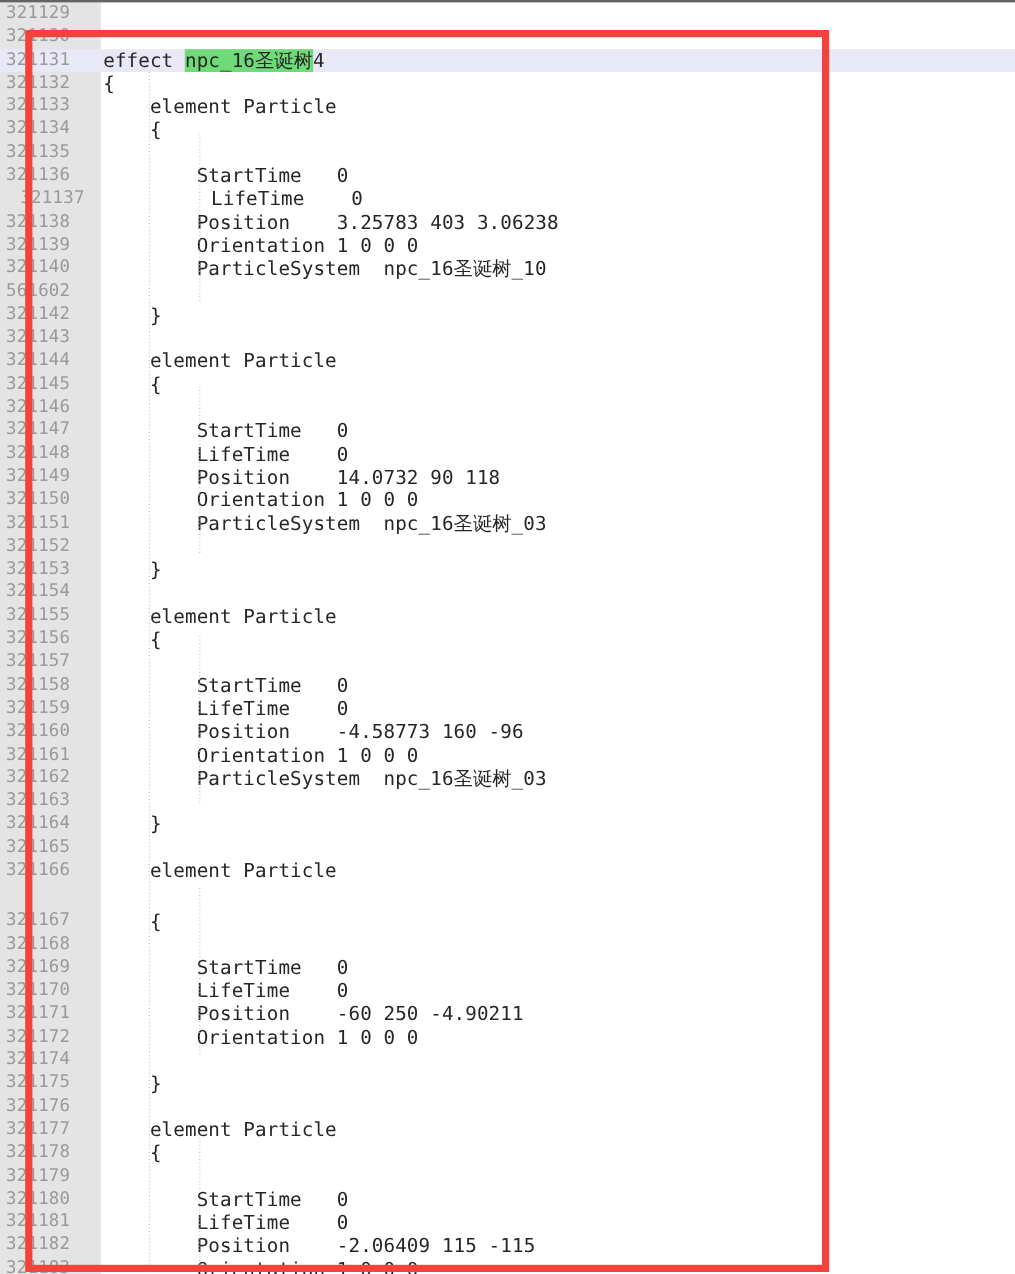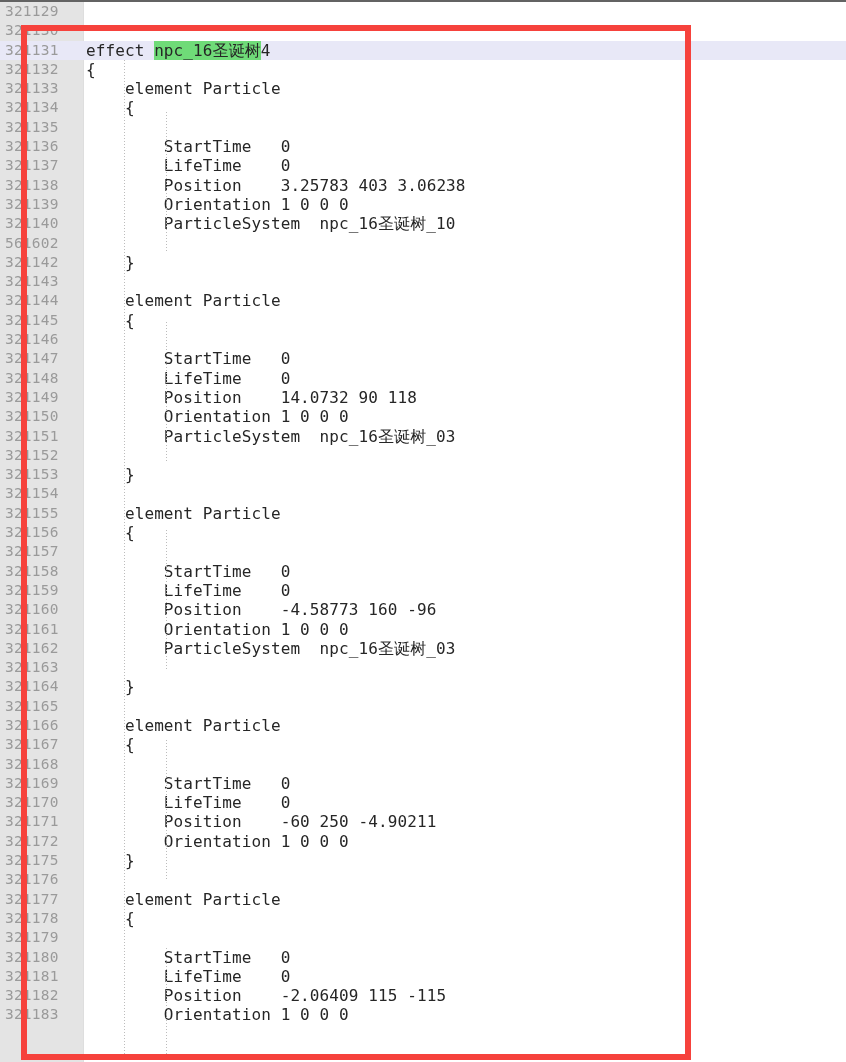--- a/index.html
+++ b/index.html
@@ -109,21 +109,21 @@
 
   <div class="code-surface" id="code-surface">
       <div class="code-line" style="height: 19.3px; line-height: 19.3px;"><span class="ln">321129</span><span class="src"></span></div>
       <div class="code-line" style="height: 19.3px; line-height: 19.3px;"><span class="ln">321130</span><span class="src"></span></div>
       <div class="code-line current" style="height: 19.3px; line-height: 19.3px;"><span class="ln">321131</span><span class="src"><span>effect </span><span class="hl-green">npc_16圣诞树</span><span>4</span></span></div>
       <div class="code-line" style="height: 19.3px; line-height: 19.3px;"><span class="ln">321132</span><span class="src">{</span></div>
       <div class="code-line" style="height: 19.3px; line-height: 19.3px;"><span class="ln">321133</span><span class="src">    element Particle</span></div>
       <div class="code-line" style="height: 19.3px; line-height: 19.3px;"><span class="ln">321134</span><span class="src">    {</span></div>
       <div class="code-line" style="height: 19.3px; line-height: 19.3px;"><span class="ln">321135</span><span class="src"></span></div>
       <div class="code-line" style="height: 19.3px; line-height: 19.3px; padding-left: 25px;"><span class="ln">321136</span><span class="src">        StartTime   0</span></div>
-      <div class="code-line" style="height: 19.3px; line-height: 19.3px;"><span class="ln">321137</span><span class="src">        LifeTime    0</span></div>
+      <div class="code-line" style="height: 19.3px; line-height: 19.3px; margin-left: 12px;"><span class="ln">321137</span><span class="src">        LifeTime    0</span></div>
       <div class="code-line" style="height: 19.3px; line-height: 19.3px;"><span class="ln">321138</span><span class="src">        Position    3.25783 403 3.06238</span></div>
       <div class="code-line" style="height: 19.3px; line-height: 19.3px;"><span class="ln">321139</span><span class="src">        Orientation 1 0 0 0</span></div>
       <div class="code-line" style="height: 19.3px; line-height: 19.3px;"><span class="ln">321140</span><span class="src">        ParticleSystem  npc_16圣诞树_10</span></div>
       <div class="code-line" style="height: 19.3px; line-height: 19.3px;"><span class="ln">561602</span><span class="src"></span></div>
       <div class="code-line" style="height: 19.3px; line-height: 19.3px;"><span class="ln">321142</span><span class="src">    }</span></div>
       <div class="code-line" style="height: 19.3px; line-height: 19.3px;"><span class="ln">321143</span><span class="src"></span></div>
       <div class="code-line" style="height: 19.3px; line-height: 19.3px;"><span class="ln">321144</span><span class="src">    element Particle</span></div>
       <div class="code-line" style="height: 19.3px; line-height: 19.3px; text-decoration: underline;"><span class="ln">321145</span><span class="src">    {</span></div>
       <div class="code-line" style="height: 19.3px; line-height: 19.3px;"><span class="ln">321146</span><span class="src"></span></div>
       <div class="code-line" style="height: 19.3px; line-height: 19.3px;"><span class="ln">321147</span><span class="src">        StartTime   0</span></div>
@@ -139,26 +139,27 @@
       <div class="code-line" style="height: 19.3px; line-height: 19.3px;"><span class="ln">321157</span><span class="src"></span></div>
       <div class="code-line" style="height: 19.3px; line-height: 19.3px;"><span class="ln">321158</span><span class="src">        StartTime   0</span></div>
       <div class="code-line" style="height: 19.3px; line-height: 19.3px;"><span class="ln">321159</span><span class="src">        LifeTime    0</span></div>
       <div class="code-line" style="height: 19.3px; line-height: 19.3px;"><span class="ln">321160</span><span class="src">        Position    -4.58773 160 -96</span></div>
       <div class="code-line" style="height: 19.3px; line-height: 19.3px;"><span class="ln">321161</span><span class="src">        Orientation 1 0 0 0</span></div>
       <div class="code-line" style="height: 19.3px; line-height: 19.3px;"><span class="ln">321162</span><span class="src">        ParticleSystem  npc_16圣诞树_03</span></div>
       <div class="code-line" style="height: 19.3px; line-height: 19.3px;"><span class="ln">321163</span><span class="src"></span></div>
       <div class="code-line" style="height: 19.3px; line-height: 19.3px;"><span class="ln">321164</span><span class="src">    }</span></div>
       <div class="code-line" style="height: 19.3px; line-height: 19.3px;"><span class="ln">321165</span><span class="src"></span></div>
       <div class="code-line" style="height: 19.3px; line-height: 19.3px;"><span class="ln">321166</span><span class="src">    element Particle</span></div>
-      <div class="code-line" style="height: 19.3px; line-height: 19.3px;"><span class="ln">321167</span><span class="src">    {</span></div>
+      <div class="code-line" style="height: 19.3px; line-height: 19.3px; margin-top: 23px;"><span class="ln">321167</span><span class="src">    {</span></div>
       <div class="code-line" style="height: 19.3px; line-height: 19.3px;"><span class="ln">321168</span><span class="src"></span></div>
       <div class="code-line" style="height: 19.3px; line-height: 19.3px;"><span class="ln">321169</span><span class="src">        StartTime   0</span></div>
       <div class="code-line" style="height: 19.3px; line-height: 19.3px;"><span class="ln">321170</span><span class="src">        LifeTime    0</span></div>
       <div class="code-line" style="height: 19.3px; line-height: 19.3px;"><span class="ln">321171</span><span class="src">        Position    -60 250 -4.90211</span></div>
       <div class="code-line" style="height: 19.3px; line-height: 19.3px;"><span class="ln">321172</span><span class="src">        Orientation 1 0 0 0</span></div>
+      <div class="code-line" style="height: 19.3px; line-height: 19.3px;"><span class="ln">321174</span><span class="src"></span></div>
       <div class="code-line" style="height: 19.3px; line-height: 19.3px; text-decoration: underline;"><span class="ln">321175</span><span class="src">    }</span></div>
       <div class="code-line" style="height: 19.3px; line-height: 19.3px;"><span class="ln">321176</span><span class="src"></span></div>
       <div class="code-line" style="height: 19.3px; line-height: 19.3px;"><span class="ln">321177</span><span class="src">    element Particle</span></div>
       <div class="code-line" style="height: 19.3px; line-height: 19.3px;"><span class="ln">321178</span><span class="src">    {</span></div>
       <div class="code-line" style="height: 19.3px; line-height: 19.3px;"><span class="ln">321179</span><span class="src"></span></div>
       <div class="code-line" style="height: 19.3px; line-height: 19.3px;"><span class="ln">321180</span><span class="src">        StartTime   0</span></div>
       <div class="code-line" style="height: 19.3px; line-height: 19.3px;"><span class="ln">321181</span><span class="src">        LifeTime    0</span></div>
       <div class="code-line" style="height: 19.3px; line-height: 19.3px;"><span class="ln">321182</span><span class="src">        Position    -2.06409 115 -115</span></div>
       <div class="code-line" style="height: 19.3px; line-height: 19.3px;"><span class="ln">321183</span><span class="src">        Orientation 1 0 0 0</span></div>
     </div>

